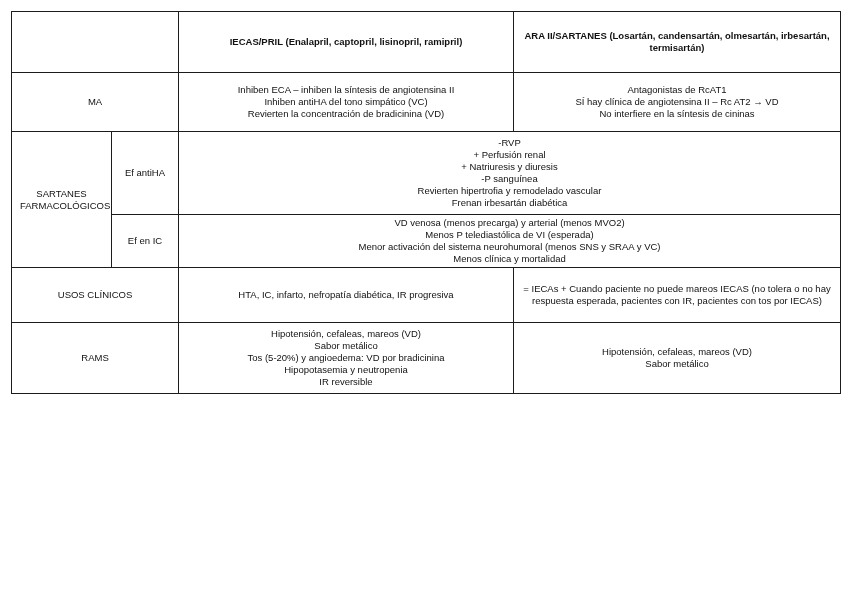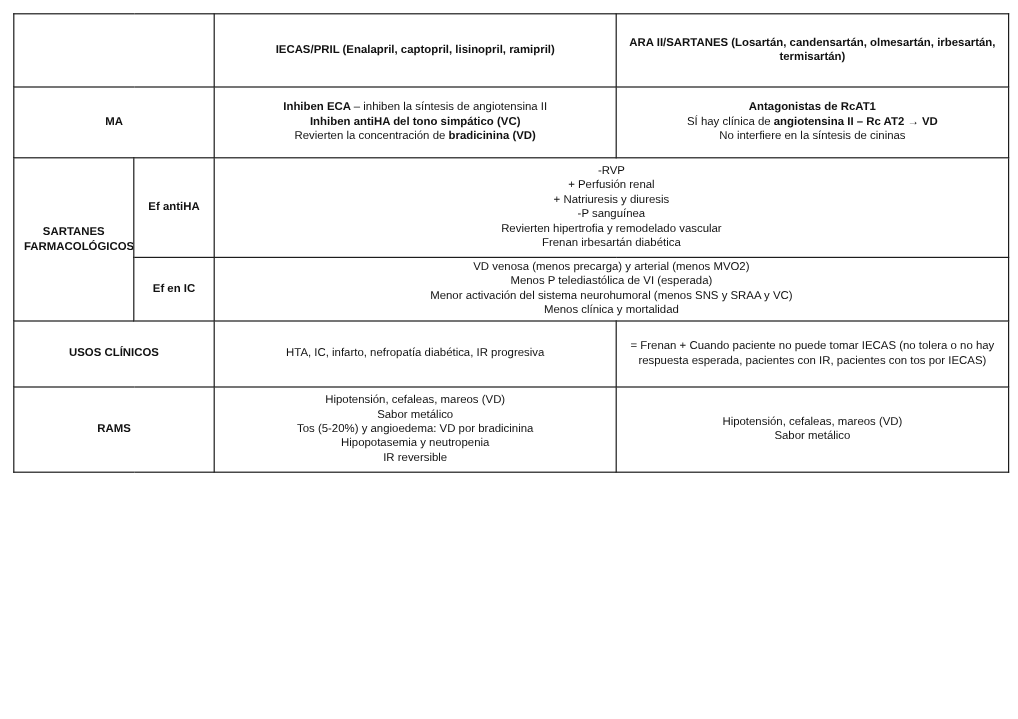--- a/index.html
+++ b/index.html
@@ -33,30 +33,30 @@
     color: #111111;
     overflow: hidden;
   }
   tr.r-header { height: 61px; }
   tr.r-ma     { height: 59px; }
   tr.r-antiha { height: 83px; }
   tr.r-ic     { height: 53px; }
   tr.r-usos   { height: 55px; }
   tr.r-rams   { height: 71px; }
   td.lbl {
-    font-weight: bold;
+    font-weight: normal;
   }
   td.hdr {
     font-weight: bold;
     padding: 2px 10px;
   }
   td.wide-pad {
     padding: 2px 12px;
   }
-  .b { font-weight: bold; }
+  .b { font-weight: normal; }
 </style>
 </head>
 <body>
 
 <div class="page">
   <table class="pharma">
     <colgroup>
       <col style="width:100px">
       <col style="width:67px">
       <col style="width:335px">
@@ -101,21 +101,21 @@
             <div><span>Menor activación del sistema neurohumoral (menos SNS y SRAA y VC)</span></div>
             <div><span>Menos clínica y mortalidad</span></div>
           </td>
       </tr>
       <tr class="r-usos">
         <td colspan="2" class="lbl">USOS CLÍNICOS</td>
         <td>
             <div><span>HTA, IC, infarto, nefropatía diabética, IR progresiva</span></div>
           </td>
         <td class="wide-pad">
-            <div><span>= Frenan + Cuando paciente no puede tomar IECAS (no tolera o no hay respuesta esperada, pacientes con IR, pacientes con tos por IECAS)</span></div>
+            <div><span>= IECAs + Cuando paciente no puede mareos IECAS (no tolera o no hay respuesta esperada, pacientes con IR, pacientes con tos por IECAS)</span></div>
           </td>
       </tr>
       <tr class="r-rams">
         <td colspan="2" class="lbl">RAMS</td>
         <td>
             <div><span>Hipotensión, cefaleas, mareos (VD)</span></div>
             <div><span>Sabor metálico</span></div>
             <div><span>Tos (5-20%) y angioedema: VD por bradicinina</span></div>
             <div><span>Hipopotasemia y neutropenia</span></div>
             <div><span>IR reversible</span></div>

